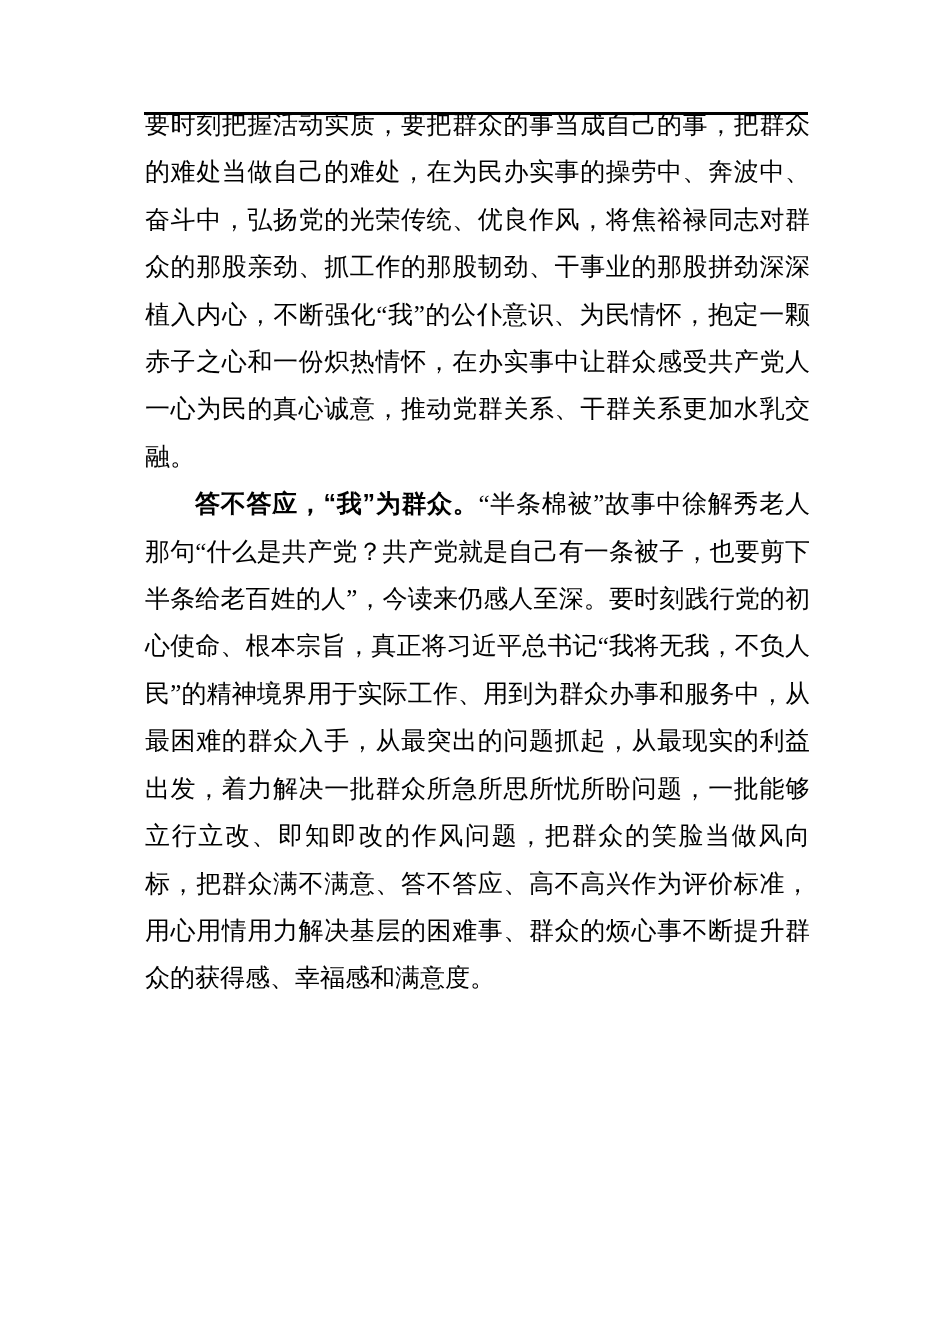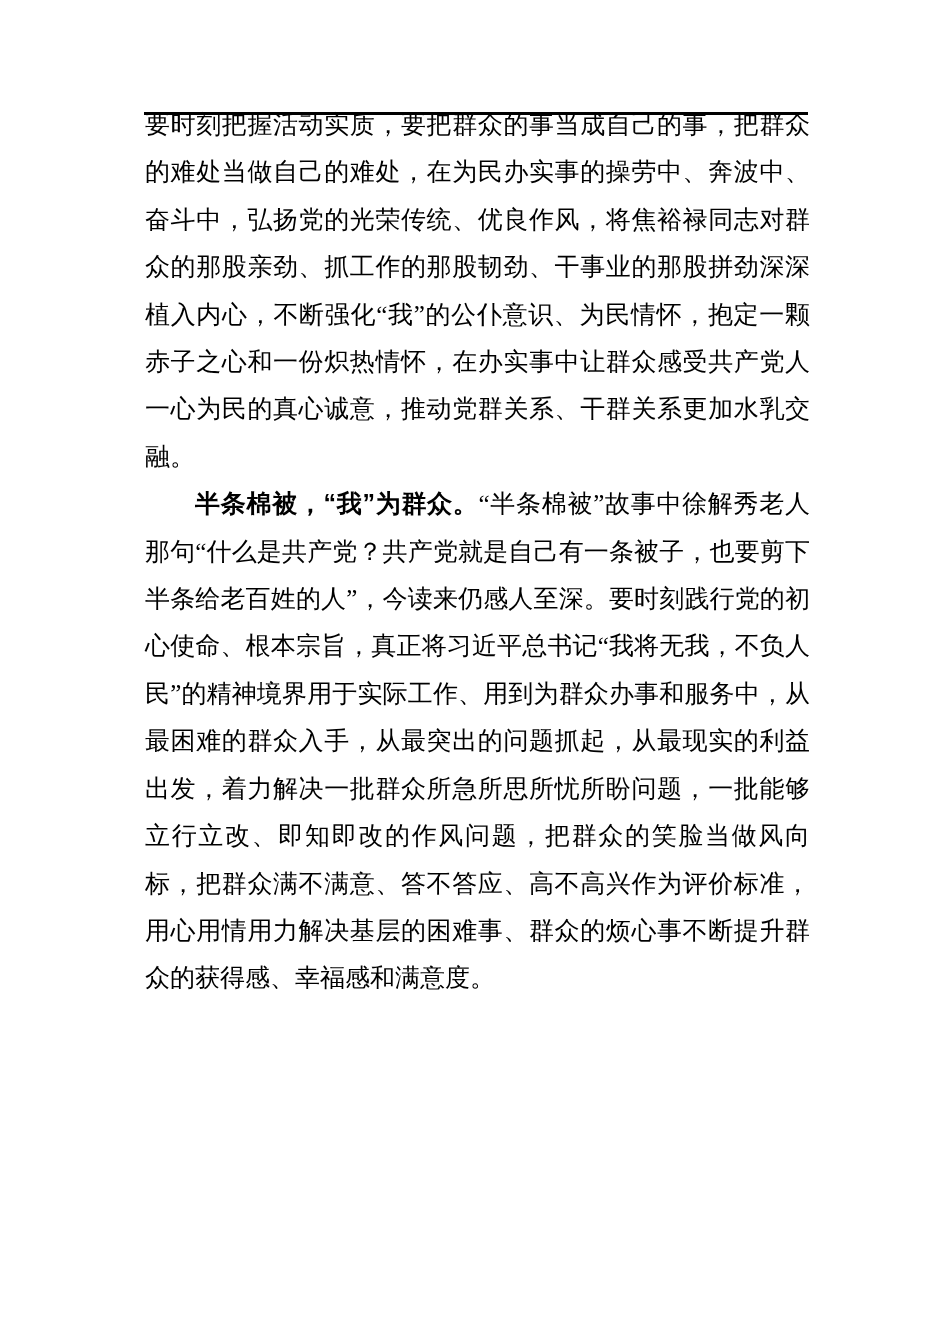--- a/index.html
+++ b/index.html
@@ -53,15 +53,15 @@
     font-family: "Liberation Sans", "DejaVu Sans", sans-serif;
   }
 </style>
 </head>
 <body>
 
 <div class="page" style="background: rgb(255, 255, 255); border-radius: 15px;">
   <div class="header-rule" style="background: rgb(0, 0, 0);"></div>
   <div class="content">
     <p class="para" style="color: rgb(0, 0, 0);">要时刻把握活动实质，要把群众的事当成自己的事，把群众的难处当做自己的难处，在为民办实事的操劳中、奔波中、奋斗中，弘扬党的光荣传统、优良作风，将焦裕禄同志对群众的那股亲劲、抓工作的那股韧劲、干事业的那股拼劲深深植入内心，不断强化“我”的公仆意识、为民情怀，抱定一颗赤子之心和一份炽热情怀，在办实事中让群众感受共产党人一心为民的真心诚意，推动党群关系、干群关系更加水乳交融。</p>
-    <p class="para indented" style="color: rgb(0, 0, 0);"><strong class="lead">半条棉被，“我”为群众。</strong><span>“半条棉被”故事中徐解秀老人那句“什么是共产党？共产党就是自己有一条被子，也要剪下半条给老百姓的人”，今读来仍感人至深。要时刻践行党的初心使命、根本宗旨，真正将习近平总书记“我将无我，不负人民”的精神境界用于实际工作、用到为群众办事和服务中，从最困难的群众入手，从最突出的问题抓起，从最现实的利益出发，着力解决一批群众所急所思所忧所盼问题，一批能够立行立改、即知即改的作风问题，把群众的笑脸当做风向标，把群众满不满意、答不答应、高不高兴作为评价标准，用心用情用力解决基层的困难事、群众的烦心事不断提升群众的获得感、幸福感和满意度。</span></p>
+    <p class="para indented" style="color: rgb(0, 0, 0);"><strong class="lead">答不答应，“我”为群众。</strong><span>“半条棉被”故事中徐解秀老人那句“什么是共产党？共产党就是自己有一条被子，也要剪下半条给老百姓的人”，今读来仍感人至深。要时刻践行党的初心使命、根本宗旨，真正将习近平总书记“我将无我，不负人民”的精神境界用于实际工作、用到为群众办事和服务中，从最困难的群众入手，从最突出的问题抓起，从最现实的利益出发，着力解决一批群众所急所思所忧所盼问题，一批能够立行立改、即知即改的作风问题，把群众的笑脸当做风向标，把群众满不满意、答不答应、高不高兴作为评价标准，用心用情用力解决基层的困难事、群众的烦心事不断提升群众的获得感、幸福感和满意度。</span></p>
   </div>
 </div>
 
 </body></html>

